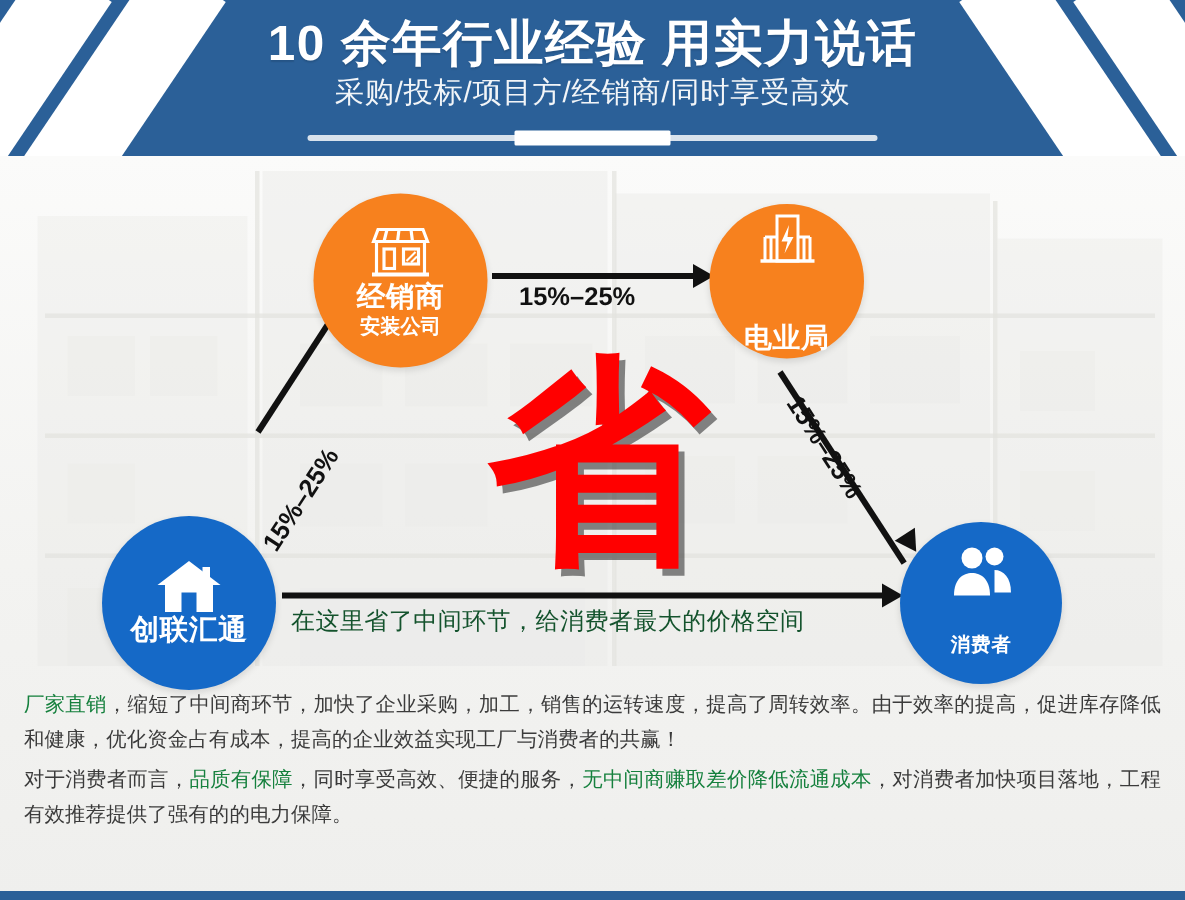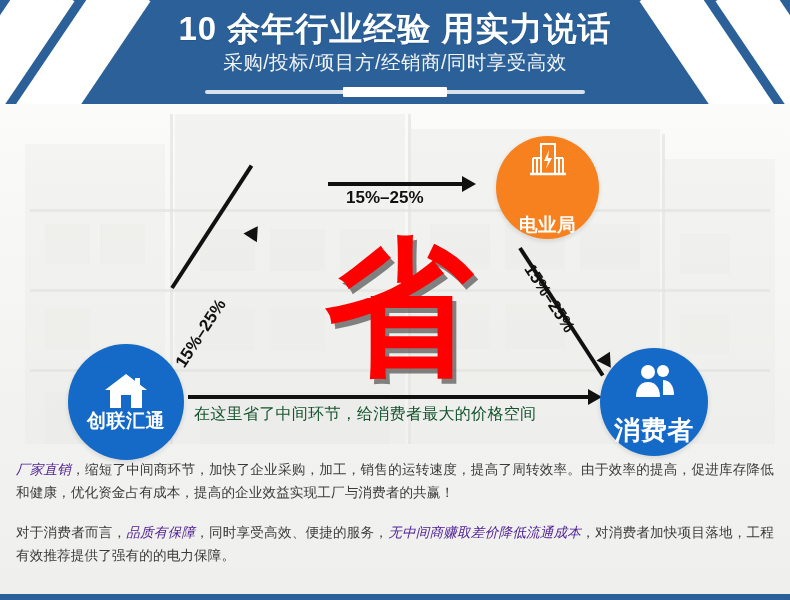--- a/index.html
+++ b/index.html
@@ -80,40 +80,40 @@
 
   #node-dealer {
     left: 209px; top: 25px; width: 116px; height: 116px;
     background: #f7811e;
   }
   #node-dealer .ico { margin-bottom: 1px; }
   #node-dealer .lbl { font-size: 19px; line-height: 22px; }
   #node-dealer .sub { font-size: 13.5px; line-height: 16px; }
 
   #node-bureau {
-    left: 496px; top: 32px; width: 103px; height: 103px;
+    left: 473px; top: 32px; width: 103px; height: 103px;
     background: #f7811e;
     gap: 32px;
   }
   #node-bureau .ico { margin-bottom: 2px; }
   #node-bureau .lbl { font-size: 18.5px; line-height: 21px; }
 
   #node-brand {
     left: 68px; top: 240px; width: 116px; height: 116px;
     background: #1569c7;
   }
   #node-brand .ico { margin-bottom: 1px; }
   #node-brand .lbl { font-size: 19px; line-height: 22px; }
 
   #node-consumer {
     left: 600px; top: 244px; width: 108px; height: 108px;
     background: #1569c7;
   }
   #node-consumer .ico { margin-bottom: 2px; }
-  #node-consumer .lbl { font-size: 26px; line-height: 22px; margin-top: 19px; }
+  #node-consumer .lbl { font-size: 13px; line-height: 22px; margin-top: 19px; }
 
   
   .arrow-line { position: absolute; background: #111; height: 4px; }
   .arrow-head {
     position: absolute; width: 0; height: 0;
     border-top: 8px solid transparent;
     border-bottom: 8px solid transparent;
     border-left: 14px solid #111;
   }
   .pct {
@@ -156,22 +156,22 @@
     text-shadow: 4px 5px 0 rgba(60,60,60,.62);
     font-family: "DejaVu Sans", sans-serif;
   }
 
   
   #body-text { position: absolute; left: 0; top: 458px; width: 790px; padding: 0 16px; }
   .para {
     font-size: 13.6px; line-height: 23px; color: #3b3b3b;
     letter-spacing: .1px; text-align: justify;
   }
-  .para + .para { margin-top: 17px; }
-  .hl { color: #4c1d95; font-style: italic; }
+  .para + .para { margin-top: 4px; }
+  .hl { color: #15803d; }
   #footer-bar {
     position: absolute; left: 0; top: 594px; width: 790px; height: 6px;
     background: #2b6098;
   }
 </style>
 </head>
 <body>
 
 <div id="page">
 
@@ -237,20 +237,35 @@
     <div class="arrow-line" id="a-left"></div>
     <div class="arrow-head" id="a-left-h"></div>
     <div class="pct" id="pct-left">15%–25%</div>
 
     <div class="arrow-line" id="a-right"></div>
     <div class="arrow-head" id="a-right-h"></div>
     <div class="pct" id="pct-right">15%–25%</div>
 
     <div id="sheng">省</div>
 
+    <div class="node" id="node-dealer">
+      <span class="ico">
+        <svg width="44" height="38" viewBox="0 0 44 38" fill="none" stroke="#fff" stroke-width="2.1">
+          <path d="M4 12 L7 4 L37 4 L40 12 Z" fill="none"></path>
+          <path d="M13 4 L11 12 M21 4 L20 12 M29 4 L30 12"></path>
+          <path d="M6 12 L6 34 M38 12 L38 34"></path>
+          <path d="M3 34 L41 34" stroke-width="2.6"></path>
+          <rect x="11" y="17" width="7" height="13" fill="none"></rect>
+          <rect x="24" y="17" width="10" height="10" fill="none"></rect>
+          <path d="M26 25 L32 19 M29 26 L33 22" stroke-width="1.4"></path>
+        </svg>
+      </span>
+      <span class="lbl">经销商</span>
+      <span class="sub">安装公司</span>
+    </div>
 
     <div class="node" id="node-bureau">
       <span class="ico">
         <svg width="40" height="40" viewBox="0 0 40 40" fill="none" stroke="#fff" stroke-width="2">
           <rect x="13" y="4" width="14" height="30" fill="none"></rect>
           <path d="M21 10 L16 21 L20 21 L18 29 L24 18 L20 18 Z" fill="#fff" stroke="none"></path>
           <path d="M5 18 L13 18 M5 18 L5 34 M9 18 L9 34"></path>
           <path d="M27 18 L35 18 M35 18 L35 34 M31 18 L31 34"></path>
           <path d="M2 34 L38 34" stroke-width="2.4"></path>
         </svg>

